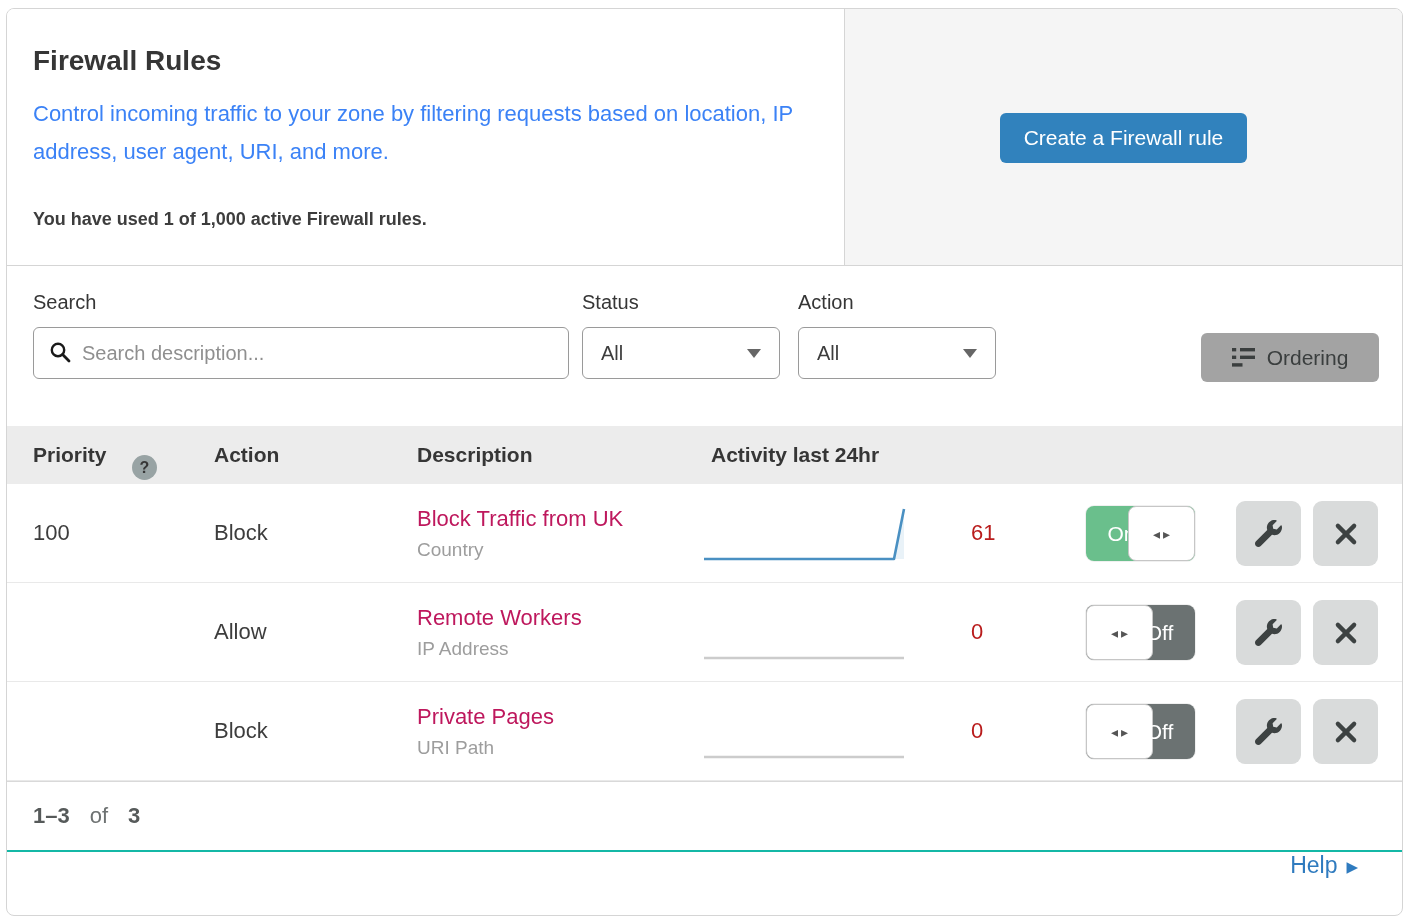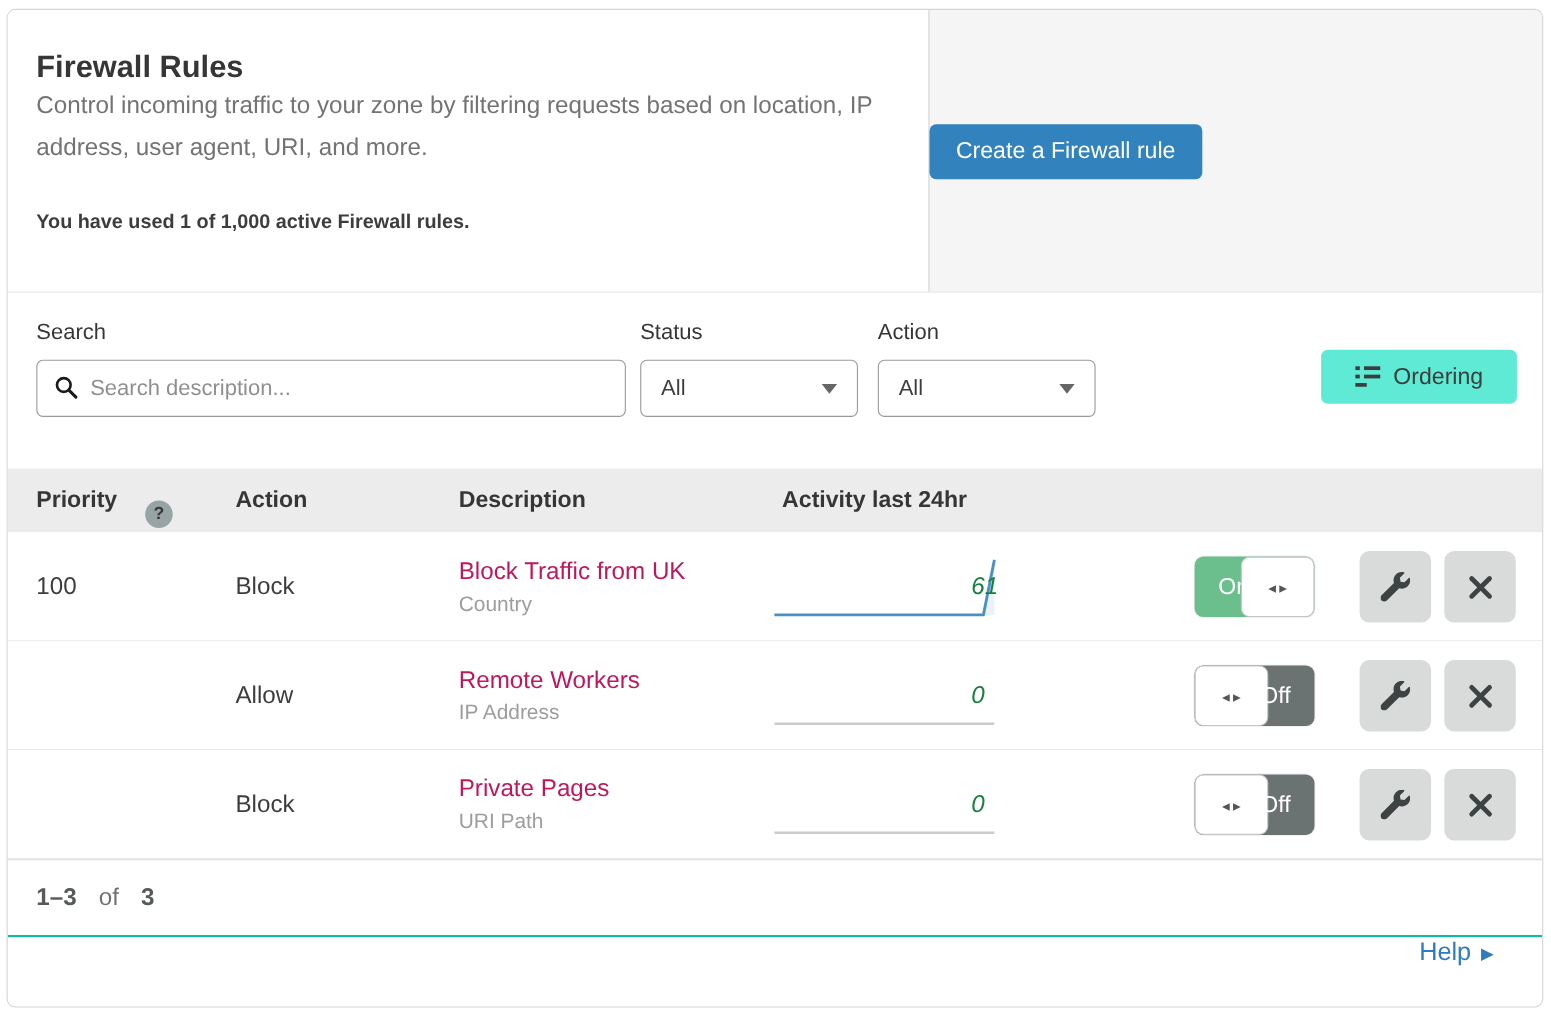--- a/index.html
+++ b/index.html
@@ -6,24 +6,24 @@
   html,body { width: 1410px; height: 924px; background: #fff;
     font-family: "Liberation Sans", sans-serif; color: #3d3d3d; }
 
   .card { position: absolute; left: 6px; top: 8px; width: 1397px; height: 908px;
     border: 1px solid #d5d5d5; border-radius: 8px; background: #fff; overflow: hidden; }
 
   
   .header-band { display: flex; height: 257px; border-bottom: 1px solid #d5d5d5; }
   .header-left { flex: 1; padding: 26px 30px 0 26px; background: #fff; }
   .page-title { font-size: 28px; font-weight: bold; color: #363636; margin-top: 10px; }
-  .page-desc { font-size: 22px; color: #737373; line-height: 38px; max-width: 770px; }
+  .page-desc { font-size: 22px; color: #3b82f6; line-height: 38px; margin-top: 18px; max-width: 770px; }
   .usage-note { font-size: 18px; font-weight: bold; color: #3d3d3d; margin-top: 38px; }
   .header-right { width: 558px; background: #f5f5f5; border-left: 1px solid #d5d5d5;
-    display: flex; align-items: flex-start; justify-content: flex-start; }
+    display: flex; align-items: flex-start; justify-content: center; }
   .create-btn { margin-top: 104px; background: #3182bd; color: #fff; border: none;
     font-family: inherit; font-size: 21px; padding: 13px 24px; border-radius: 6px; cursor: pointer; }
 
   
   .filter-band { position: relative; height: 160px; background: #fff; }
   .field-label { position: absolute; font-size: 20px; color: #363636; top: 25px; }
   .lbl-search { left: 26px; }
   .lbl-status { left: 575px; }
   .lbl-action { left: 791px; }
   .search-wrap { position: absolute; left: 26px; top: 61px; width: 536px; height: 52px; }
@@ -31,22 +31,22 @@
   .search-input { width: 100%; height: 100%; border: 1px solid #9a9a9a; border-radius: 6px;
     font-family: inherit; font-size: 20px; color: #3d3d3d; padding: 0 14px 0 48px; outline: none; }
   .search-input::placeholder { color: #8f8f8f; }
   .select-box { position: absolute; top: 61px; width: 198px; height: 52px; border: 1px solid #9a9a9a;
     border-radius: 6px; background: #fff; display: flex; align-items: center;
     padding: 0 18px; font-size: 20px; color: #3d3d3d; cursor: pointer; }
   .sel-status { left: 575px; }
   .sel-action { left: 791px; }
   .caret { margin-left: auto; width: 0; height: 0; border-left: 7px solid transparent;
     border-right: 7px solid transparent; border-top: 9px solid #666; }
-  .ordering-btn { position: absolute; left: 1194px; top: 52px; width: 178px; height: 49px;
-    background: #5eead4; border: none; border-radius: 6px; font-family: inherit; font-size: 21px;
+  .ordering-btn { position: absolute; left: 1194px; top: 67px; width: 178px; height: 49px;
+    background: #a3a3a3; border: none; border-radius: 6px; font-family: inherit; font-size: 21px;
     color: #3a3e3e; display: flex; align-items: center; justify-content: center; gap: 12px; cursor: pointer; }
 
   
   .thead { position: relative; height: 58px; background: #ececec; font-weight: bold; font-size: 21px; }
   .thead span { position: absolute; top: 50%; transform: translateY(-50%); color: #363636; }
   .th-priority { left: 26px; }
   .th-action { left: 207px; }
   .th-desc { left: 410px; }
   .th-activity { left: 704px; }
   .q-icon { position: absolute; left: 125px; top: 17px; width: 25px; height: 25px; border-radius: 50%;
@@ -54,21 +54,21 @@
     align-items: center; justify-content: center; cursor: pointer; }
 
   .trow { position: relative; height: 99px; background: #fff; border-bottom: 1px solid #e9e9e9; }
   .cell { position: absolute; top: 0; height: 100%; display: flex; align-items: center; font-size: 22px; color: #3d3d3d; }
   .c-priority { left: 26px; }
   .c-action { left: 207px; }
   .c-desc { left: 410px; flex-direction: column; align-items: flex-start; justify-content: center; }
   .desc-title { font-size: 22px; color: #be185d; }
   .desc-sub { font-size: 19px; color: #9d9d9d; margin-top: 7px; }
   .spark { position: absolute; left: 694px; top: 20px; width: 211px; height: 59px; }
-  .c-count { left: 876px; color: #15803d; font-style: italic; }
+  .c-count { left: 964px; color: #b91c1c; }
 
   .toggle { position: absolute; left: 1079px; top: 22px; width: 109px; height: 55px;
     border-radius: 8px; cursor: pointer; box-shadow: 0 0 0 1px rgba(0,0,0,0.06); }
   .toggle-on { background: #6abf8c; }
   .toggle-off { background: #6b7272; }
   .toggle-label { position: absolute; top: 0; height: 100%; display: flex; align-items: center;
     justify-content: center; color: #fff; font-size: 21px; }
   .toggle-on .toggle-label { left: 0; width: 71px; }
   .toggle-off .toggle-label { right: 0; width: 71px; }
   .toggle-handle { position: absolute; top: 0; width: 67px; height: 100%; background: #fff;

